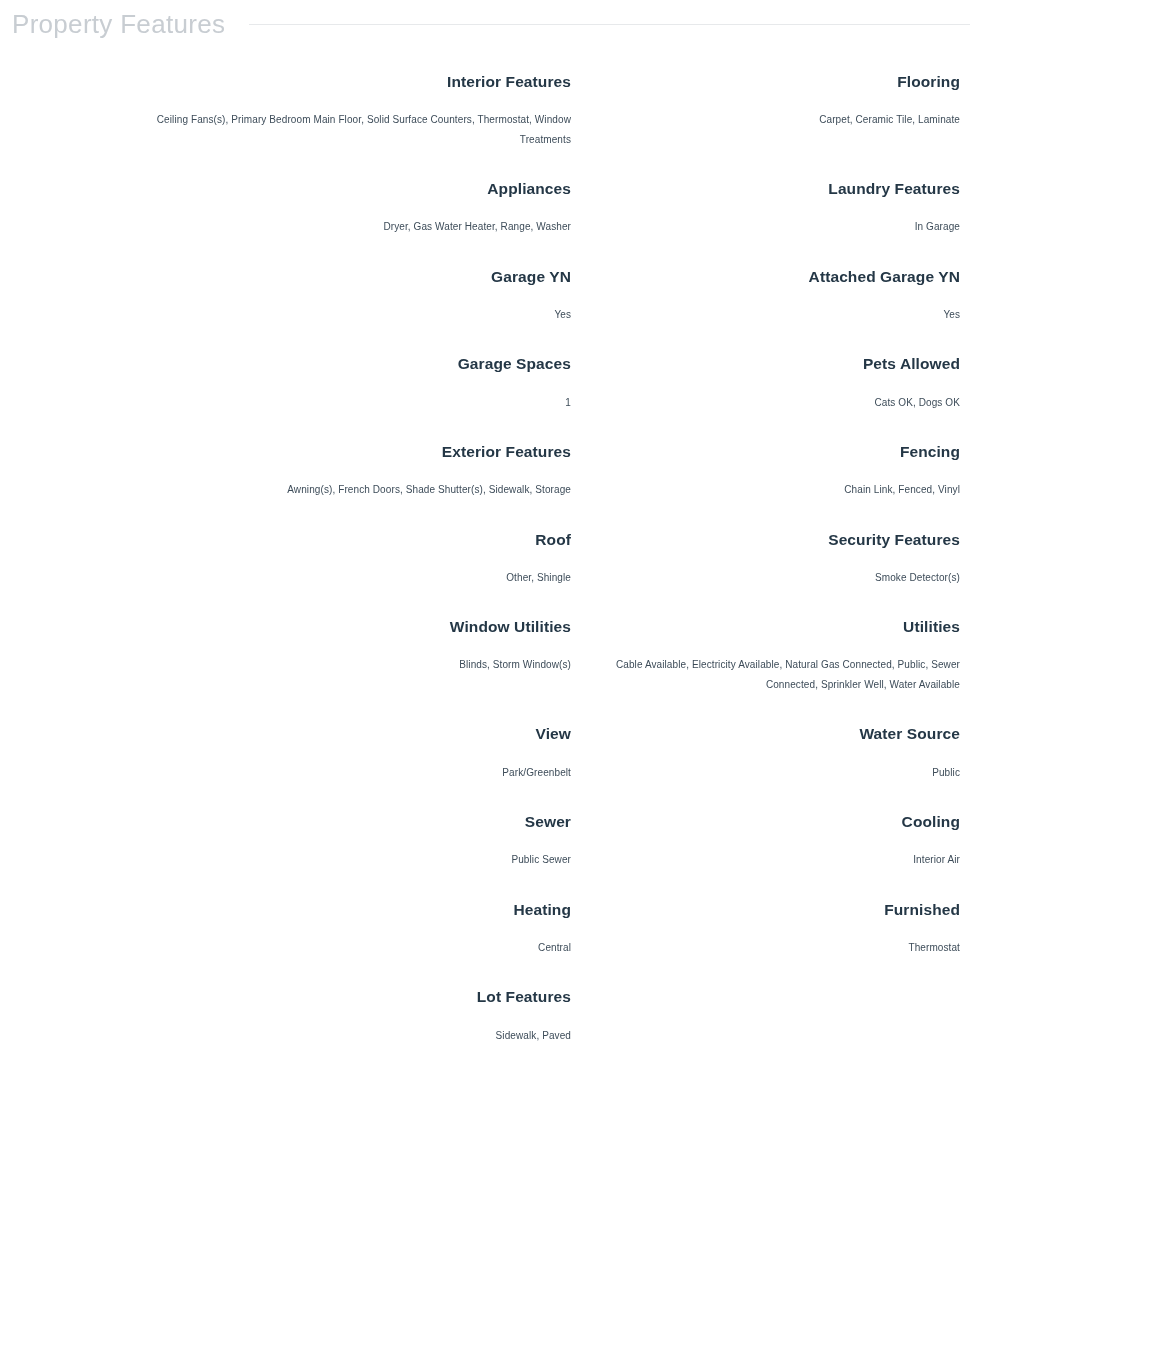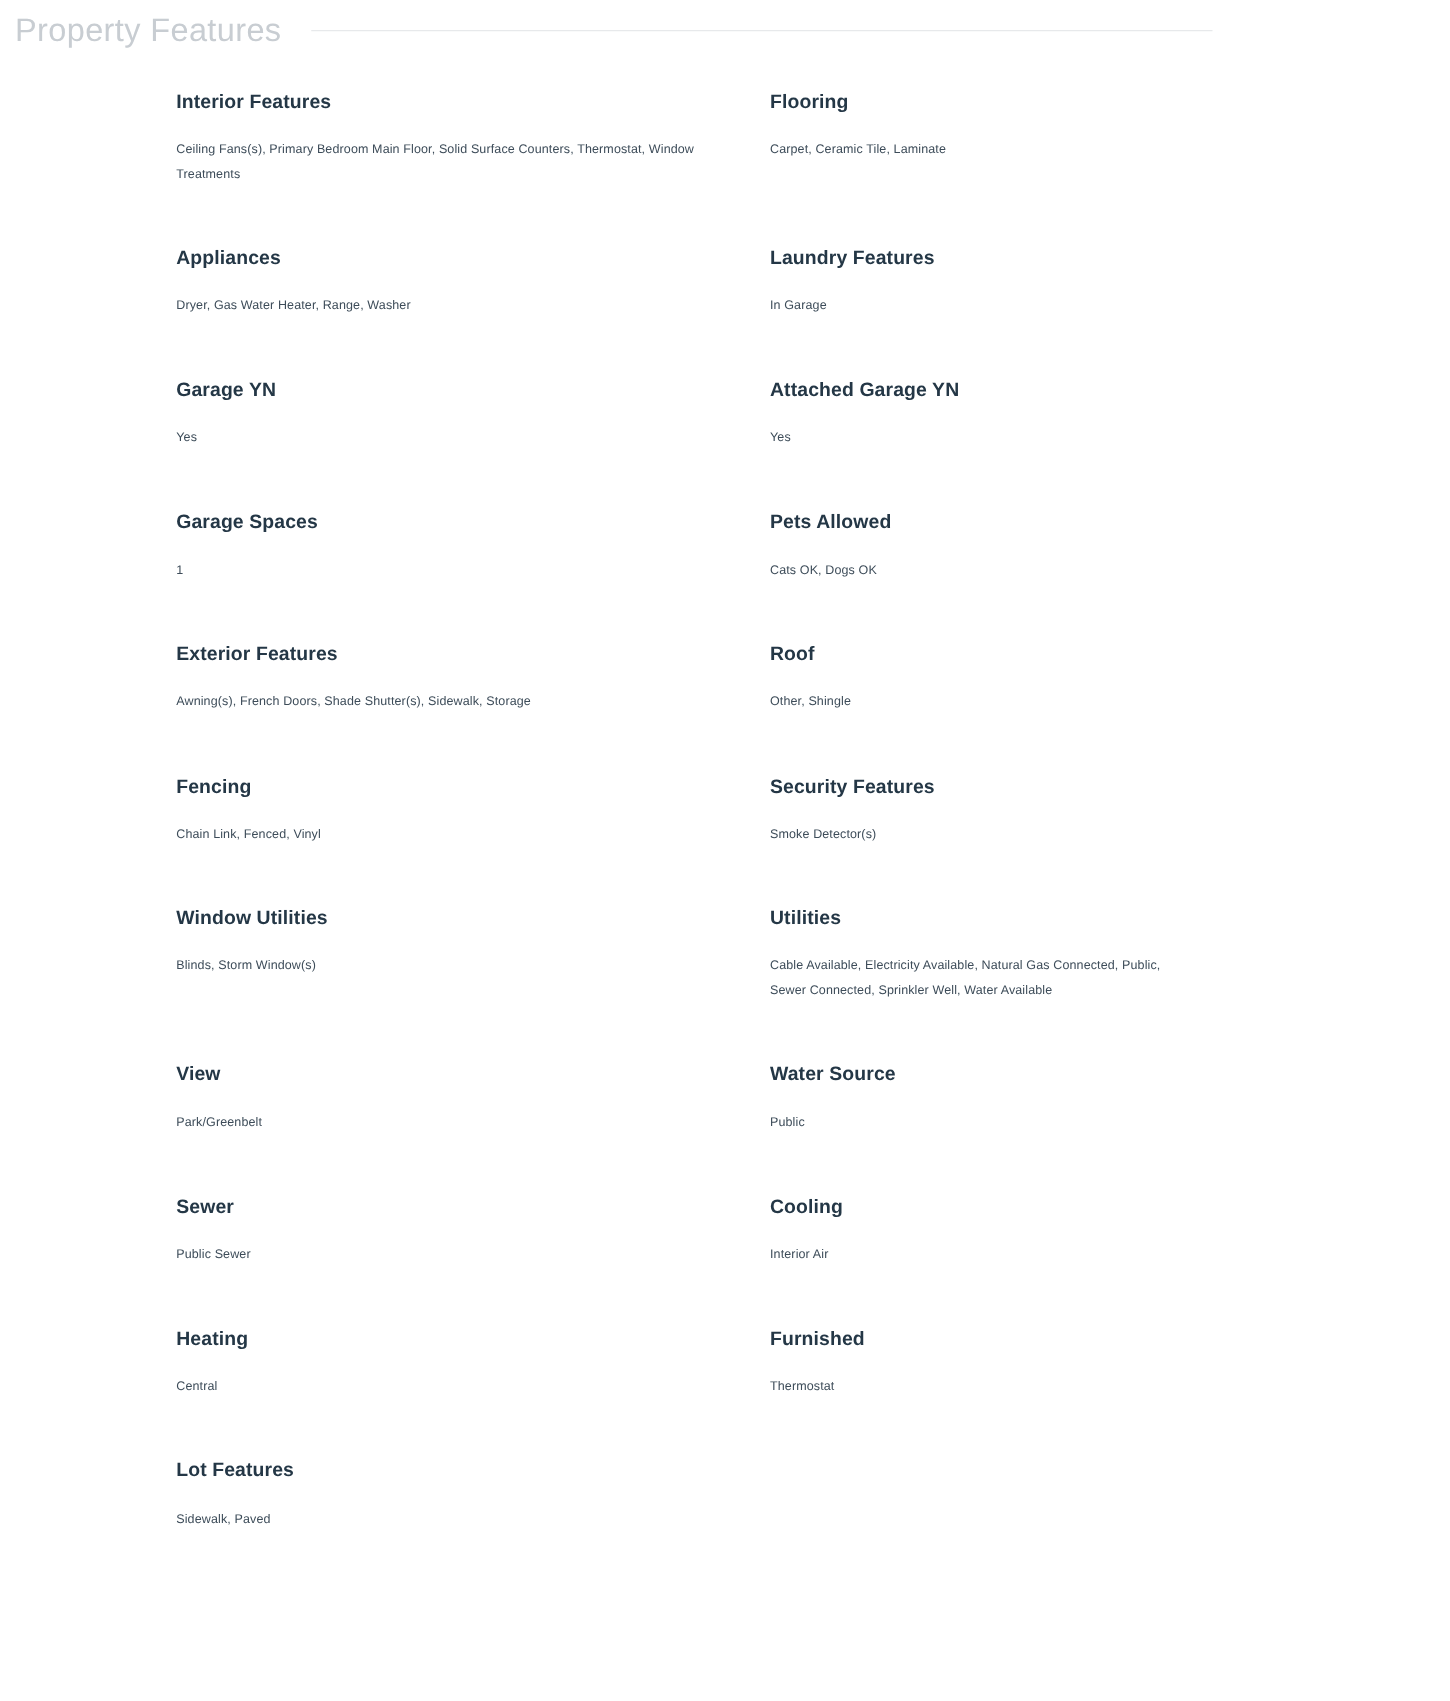--- a/index.html
+++ b/index.html
@@ -14,20 +14,21 @@
     color: #2e3d49;
     -webkit-font-smoothing: antialiased;
   }
 
   .page {
     position: relative;
     width: 984px;
     height: 1361px;
     box-sizing: border-box;
     overflow: hidden;
+    text-align: right;
   }
 
   
   .section-header {
     display: flex;
     align-items: center;
     padding: 0;
     margin: 0;
     height: 48px;
   }
@@ -50,21 +51,20 @@
   
   .features {
     margin-top: 24px;
     padding-left: 141px;
     padding-right: 24px;
     display: grid;
     grid-template-columns: 457px 1fr;
     column-gap: 0px;
     row-gap: 0px;
     align-content: start;
-    gap: 18px;
   }
 
   .feature {
     padding-bottom: 30px;
     max-width: 430px;
   }
   .feature .label {
     font-size: 15.5px;
     font-weight: bold;
     color: #243746;
@@ -130,27 +130,27 @@
     <div class="feature">
       <div class="label">Pets Allowed</div>
       <div class="value">Cats OK, Dogs OK</div>
     </div>
 
     <div class="feature">
       <div class="label">Exterior Features</div>
       <div class="value">Awning(s), French Doors, Shade Shutter(s), Sidewalk, Storage</div>
     </div>
     <div class="feature">
-      <div class="label">Roof</div>
-      <div class="value">Other, Shingle</div>
+      <div class="label">Fencing</div>
+      <div class="value">Chain Link, Fenced, Vinyl</div>
     </div>
 
     <div class="feature">
-      <div class="label">Fencing</div>
-      <div class="value">Chain Link, Fenced, Vinyl</div>
+      <div class="label">Roof</div>
+      <div class="value">Other, Shingle</div>
     </div>
     <div class="feature">
       <div class="label">Security Features</div>
       <div class="value">Smoke Detector(s)</div>
     </div>
 
     <div class="feature">
       <div class="label">Window Utilities</div>
       <div class="value">Blinds, Storm Window(s)</div>
     </div>

